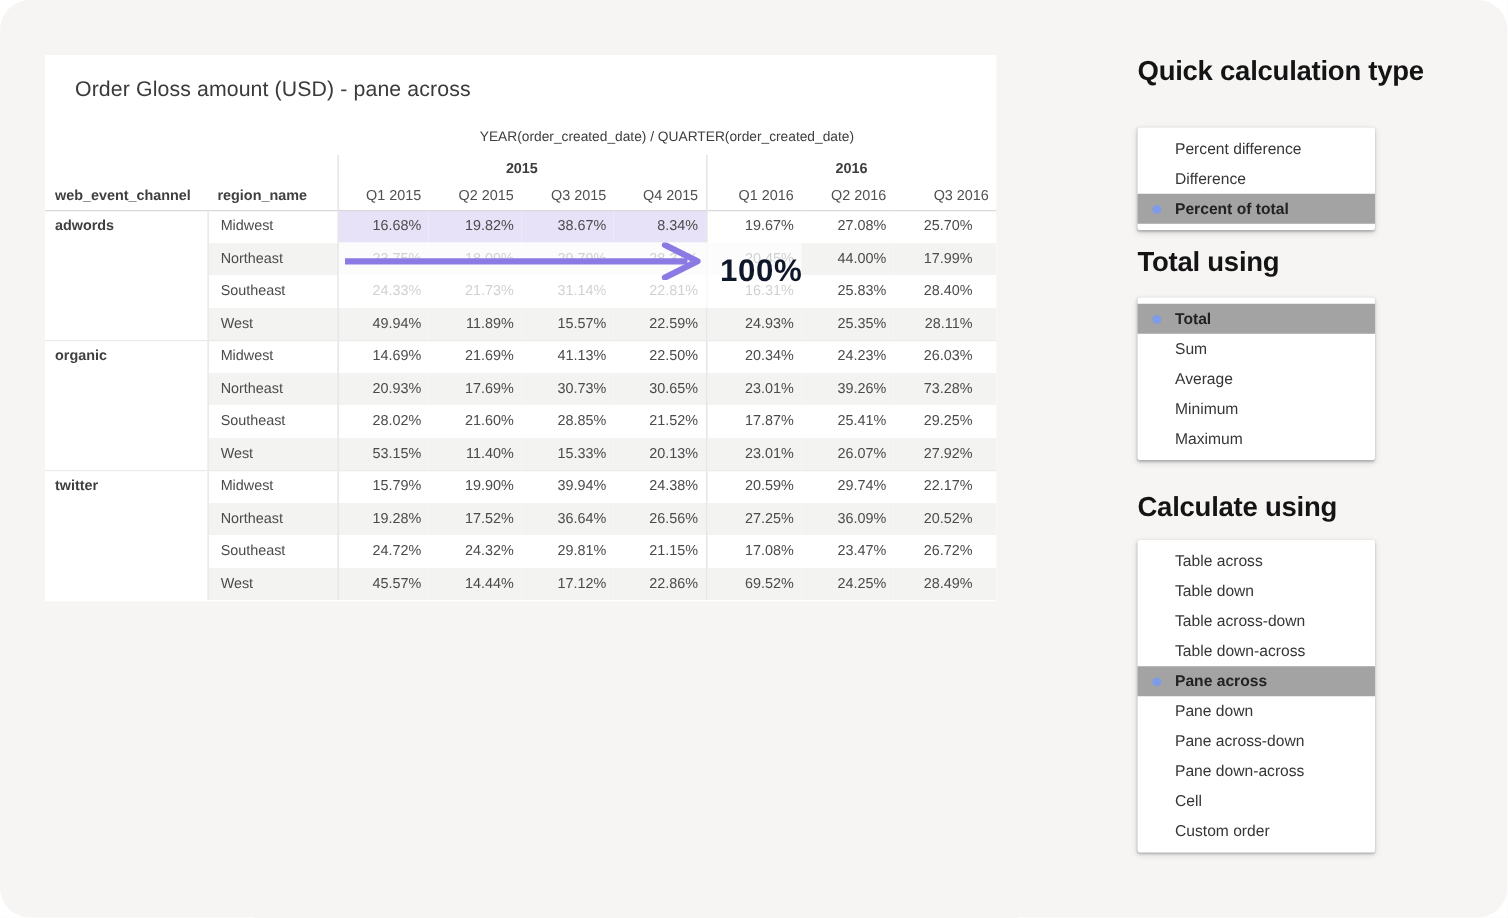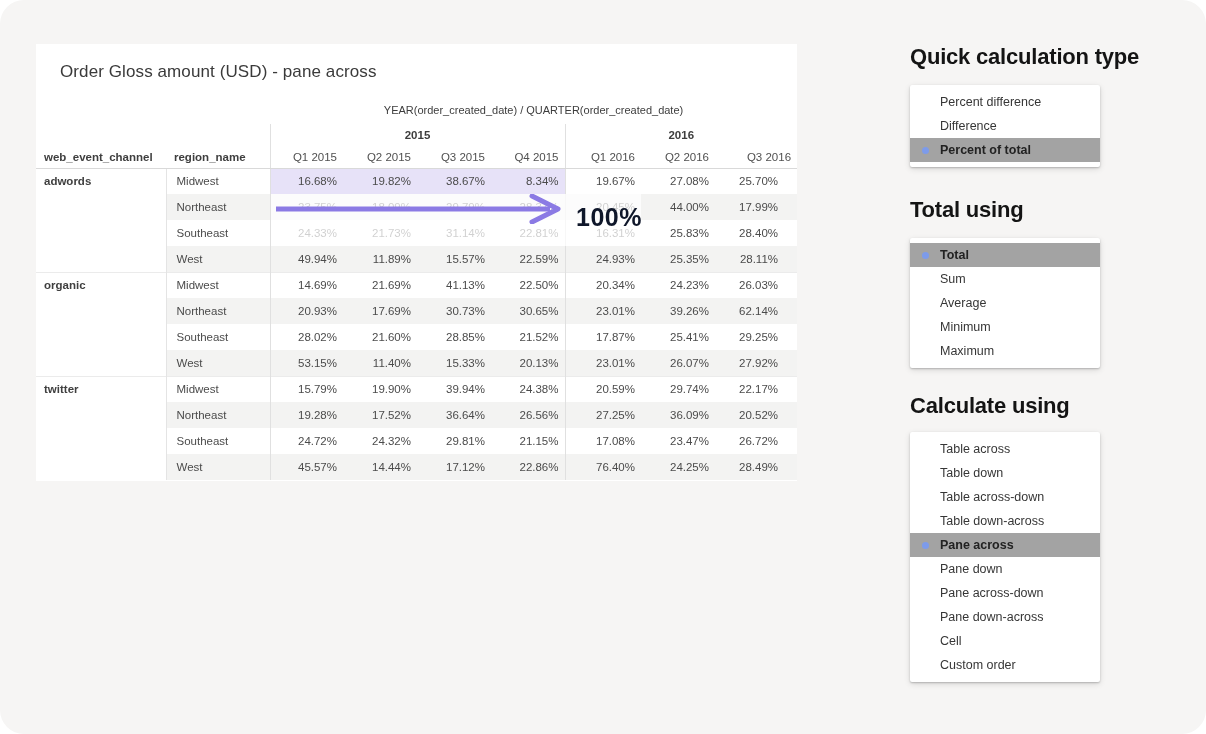--- a/index.html
+++ b/index.html
@@ -176,21 +176,21 @@
               <td class="val lastcol">26.03%</td>
             </tr>
             <tr class="datarow stripe">
               <td class="region">Northeast</td>
               <td class="val pane-start">20.93%</td>
               <td class="val">17.69%</td>
               <td class="val">30.73%</td>
               <td class="val">30.65%</td>
               <td class="val pane-start">23.01%</td>
               <td class="val">39.26%</td>
-              <td class="val lastcol">62.14%</td>
+              <td class="val lastcol">73.28%</td>
             </tr>
             <tr class="datarow">
               <td class="region">Southeast</td>
               <td class="val pane-start">28.02%</td>
               <td class="val">21.60%</td>
               <td class="val">28.85%</td>
               <td class="val">21.52%</td>
               <td class="val pane-start">17.87%</td>
               <td class="val">25.41%</td>
               <td class="val lastcol">29.25%</td>
@@ -235,38 +235,38 @@
               <td class="val pane-start">17.08%</td>
               <td class="val">23.47%</td>
               <td class="val lastcol">26.72%</td>
             </tr>
             <tr class="datarow stripe">
               <td class="region">West</td>
               <td class="val pane-start">45.57%</td>
               <td class="val">14.44%</td>
               <td class="val">17.12%</td>
               <td class="val">22.86%</td>
-              <td class="val pane-start">76.40%</td>
+              <td class="val pane-start">69.52%</td>
               <td class="val">24.25%</td>
               <td class="val lastcol">28.49%</td>
             </tr>
           </tbody>
       </table>
     </div>
 
     <div id="fade-overlay"></div>
     <svg id="arrow-svg" width="300" height="30" viewBox="0 0 300 30">
       <line x1="2" y1="15" x2="276" y2="15" stroke="#8b7ae4" stroke-width="5" stroke-linecap="butt"></line>
       <polyline points="258,2 284,15 258,28" fill="none" stroke="#8b7ae4" stroke-width="5" stroke-linecap="round" stroke-linejoin="round"></polyline>
     </svg>
     <div id="pct-callout">100%</div>
   </div>
 
   <h2 class="panel-title" style="left:910px; top:44px">Quick calculation type</h2>
-  <div class="menu" id="menu-quick_calc" style="left:910px; top:85px">
+  <div class="menu" id="menu-quick_calc" style="left:910px; top:102px">
       <div class="menu-item"><span class="mi-label">Percent difference</span></div>
       <div class="menu-item"><span class="mi-label">Difference</span></div>
       <div class="menu-item selected"><span class="dot"></span><span class="mi-label">Percent of total</span></div>
     </div>
 
   <h2 class="panel-title" style="left:910px; top:197px">Total using</h2>
   <div class="menu" id="menu-total_using" style="left:910px; top:238px">
       <div class="menu-item selected"><span class="dot"></span><span class="mi-label">Total</span></div>
       <div class="menu-item"><span class="mi-label">Sum</span></div>
       <div class="menu-item"><span class="mi-label">Average</span></div>

